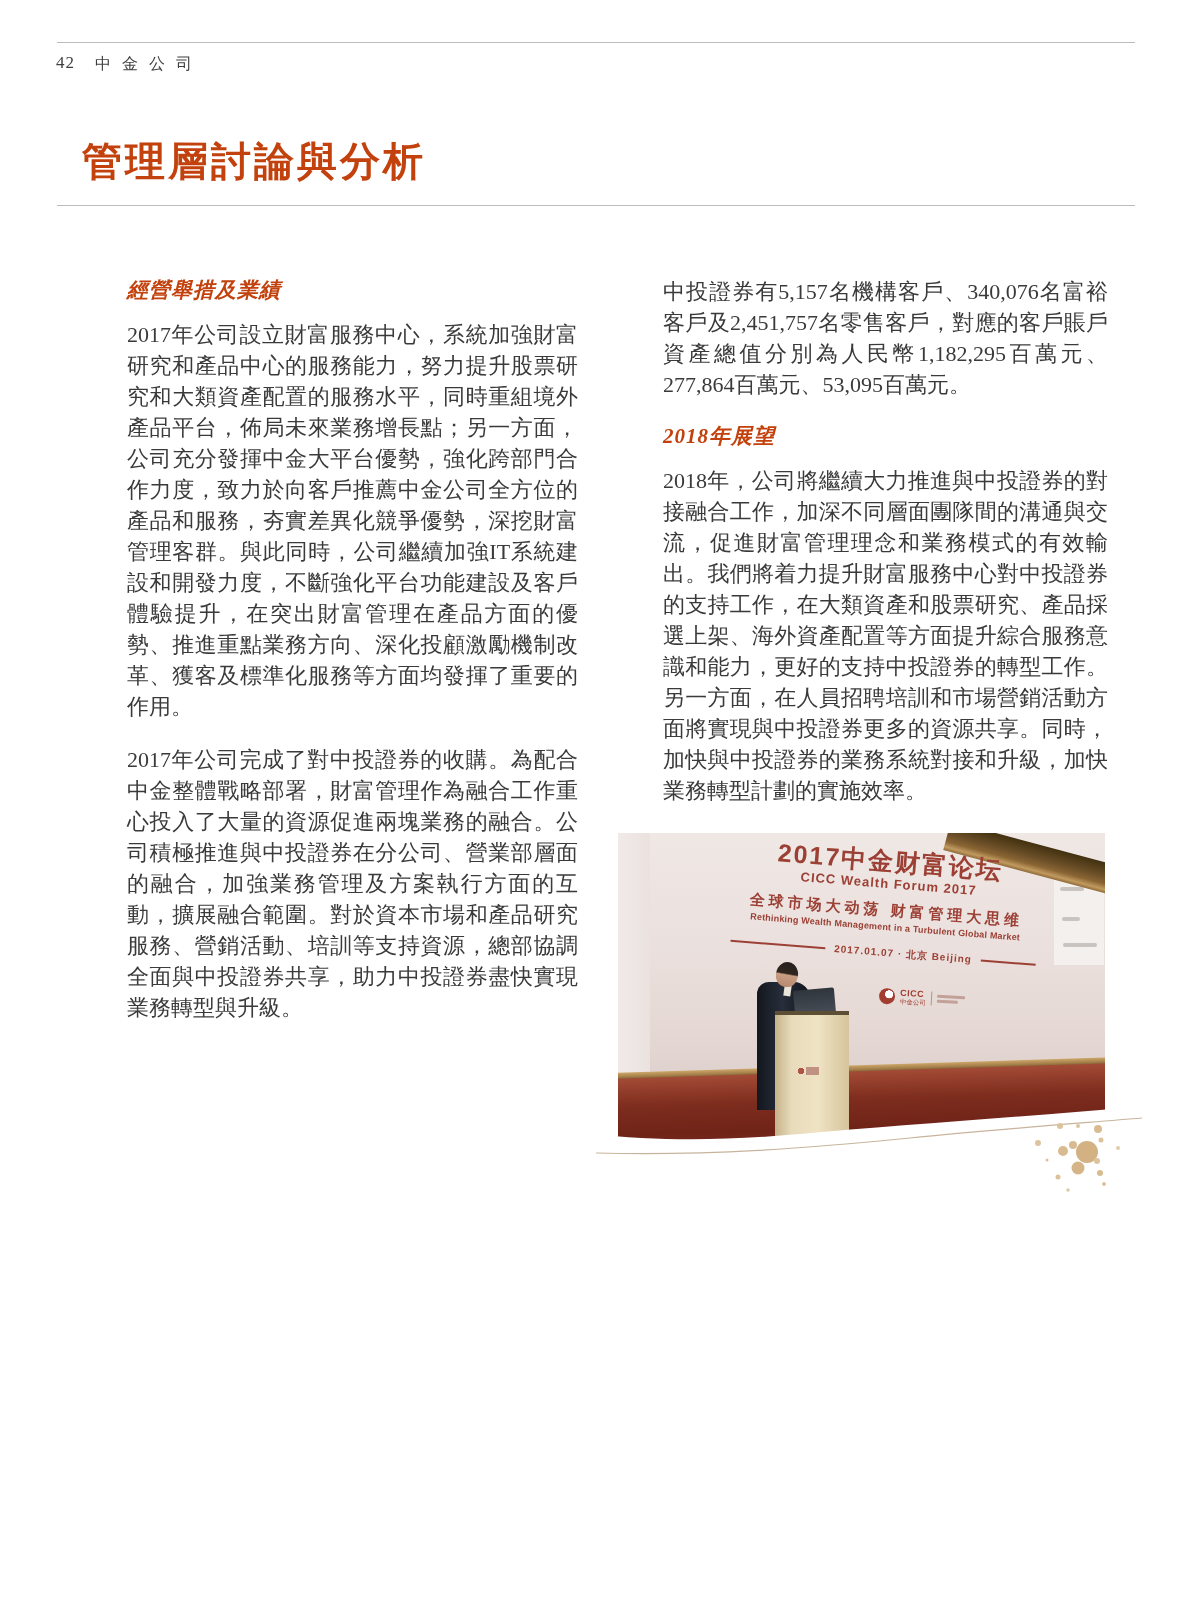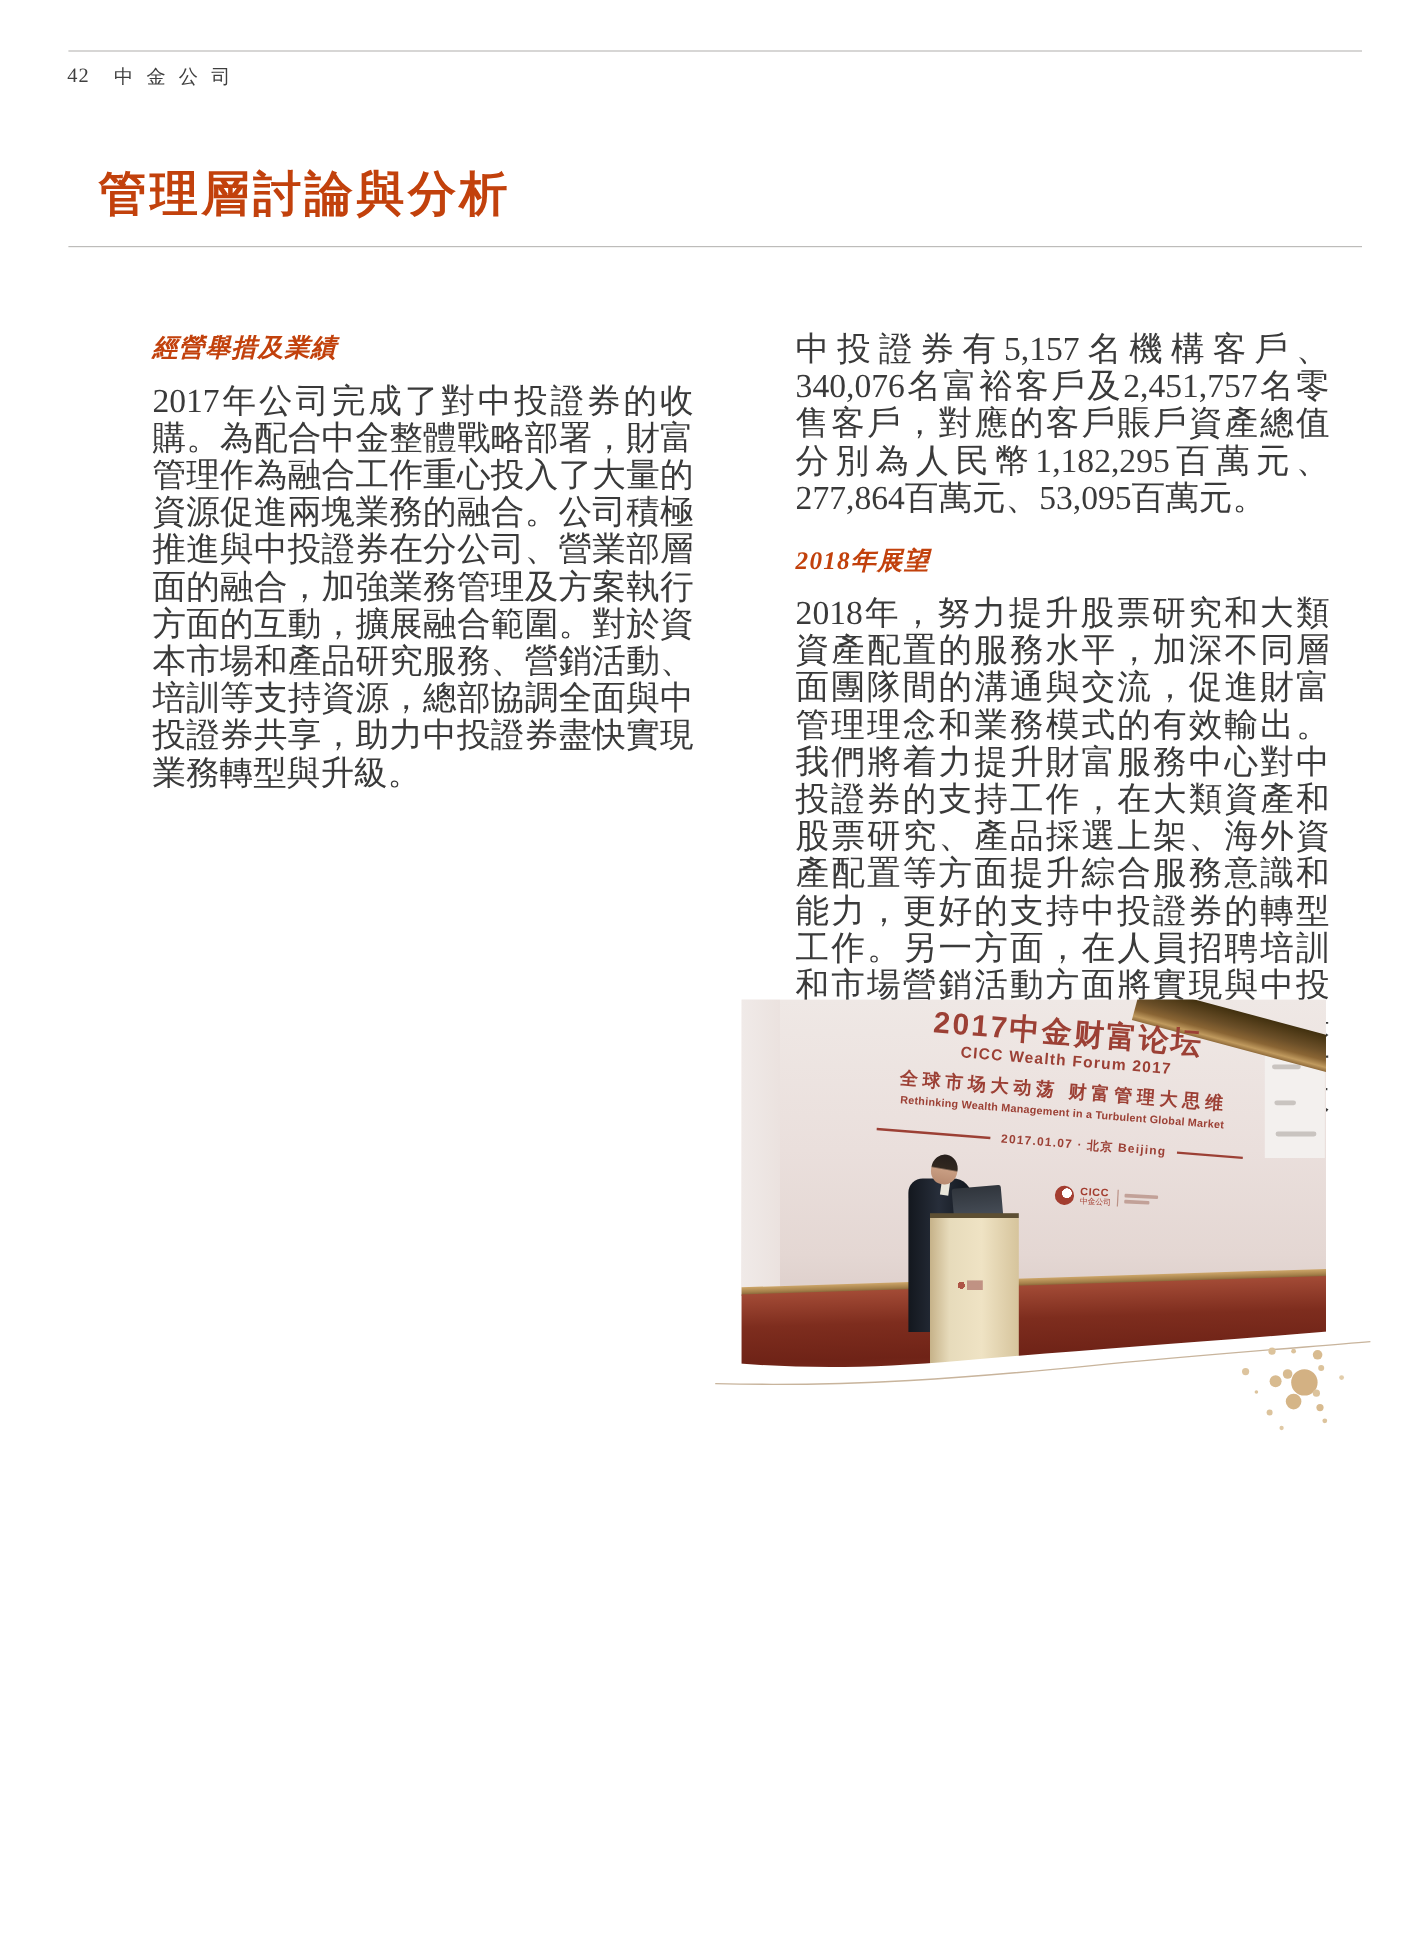--- a/index.html
+++ b/index.html
@@ -24,21 +24,21 @@
   #page-title{
     position:absolute;left:82px;top:136px;
     font-size:40px;font-weight:700;color:#c2410c;letter-spacing:3px;
     line-height:52px;
   }
   .col{position:absolute;top:276px;}
   #left-column{left:127px;width:451px;}
   #right-column{left:663px;width:445px;}
   .body-p{
     margin:0 0 22px 0;
-    font-size:28px;line-height:31px;color:#3a3a3a;
+    font-size:22px;line-height:31px;color:#3a3a3a;
     text-align:justify;
   }
   .sec-heading{
     font-size:21px;font-weight:700;font-style:italic;
     color:#c2410c;margin:0 0 15px 0;letter-spacing:1px;
   }
   #heading-outlook{margin-top:19px;}
 
   
   #photo{
@@ -134,27 +134,28 @@
 
   <div id="rule-top" class="rule"></div>
   <div id="page-number">42</div>
   <div id="company-name">中金公司</div>
 
   <div id="page-title">管理層討論與分析</div>
   <div id="rule-title" class="rule"></div>
 
   <div id="left-column" class="col">
     <h3 class="sec-heading">經營舉措及業績</h3>
+    <p class="body-p">2017年公司設立財富服務中心，系統加強財富研究和產品中心的服務能力，努力提升股票研究和大類資產配置的服務水平，同時重組境外產品平台，佈局未來業務增長點；另一方面，公司充分發揮中金大平台優勢，強化跨部門合作力度，致力於向客戶推薦中金公司全方位的產品和服務，夯實差異化競爭優勢，深挖財富管理客群。與此同時，公司繼續加強IT系統建設和開發力度，不斷強化平台功能建設及客戶體驗提升，在突出財富管理在產品方面的優勢、推進重點業務方向、深化投顧激勵機制改革、獲客及標準化服務等方面均發揮了重要的作用。</p>
     <p class="body-p">2017年公司完成了對中投證券的收購。為配合中金整體戰略部署，財富管理作為融合工作重心投入了大量的資源促進兩塊業務的融合。公司積極推進與中投證券在分公司、營業部層面的融合，加強業務管理及方案執行方面的互動，擴展融合範圍。對於資本市場和產品研究服務、營銷活動、培訓等支持資源，總部協調全面與中投證券共享，助力中投證券盡快實現業務轉型與升級。</p>
   </div>
 
   <div id="right-column" class="col">
     <p class="body-p">中投證券有5,157名機構客戶、340,076名富裕客戶及2,451,757名零售客戶，對應的客戶賬戶資產總值分別為人民幣1,182,295百萬元、277,864百萬元、53,095百萬元。</p>
     <h3 id="heading-outlook" class="sec-heading">2018年展望</h3>
-    <p class="body-p">2018年，努力提升股票研究和大類資產配置的服務水平，加深不同層面團隊間的溝通與交流，促進財富管理理念和業務模式的有效輸出。我們將着力提升財富服務中心對中投證券的支持工作，在大類資產和股票研究、產品採選上架、海外資產配置等方面提升綜合服務意識和能力，更好的支持中投證券的轉型工作。另一方面，在人員招聘培訓和市場營銷活動方面將實現與中投證券更多的資源共享。同時，加快與中投證券的業務系統對接和升級，加快業務轉型計劃的實施效率。</p>
+    <p class="body-p">2018年，公司將繼續大力推進與中投證券的對接融合工作，加深不同層面團隊間的溝通與交流，促進財富管理理念和業務模式的有效輸出。我們將着力提升財富服務中心對中投證券的支持工作，在大類資產和股票研究、產品採選上架、海外資產配置等方面提升綜合服務意識和能力，更好的支持中投證券的轉型工作。另一方面，在人員招聘培訓和市場營銷活動方面將實現與中投證券更多的資源共享。同時，加快與中投證券的業務系統對接和升級，加快業務轉型計劃的實施效率。</p>
   </div>
 
   <div id="photo">
     <div id="photo-left-strip"></div>
 
     <div id="projection-screen">
       <div class="screen-line" style="left:6px;top:18px;width:24px;"></div>
       <div class="screen-line" style="left:8px;top:48px;width:18px;"></div>
       <div class="screen-line" style="left:9px;top:74px;width:34px;"></div>
     </div>

